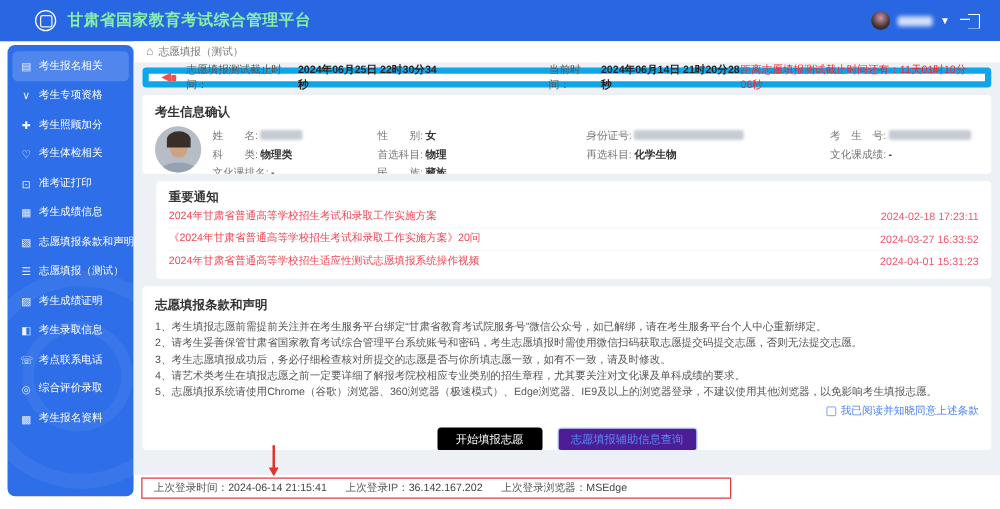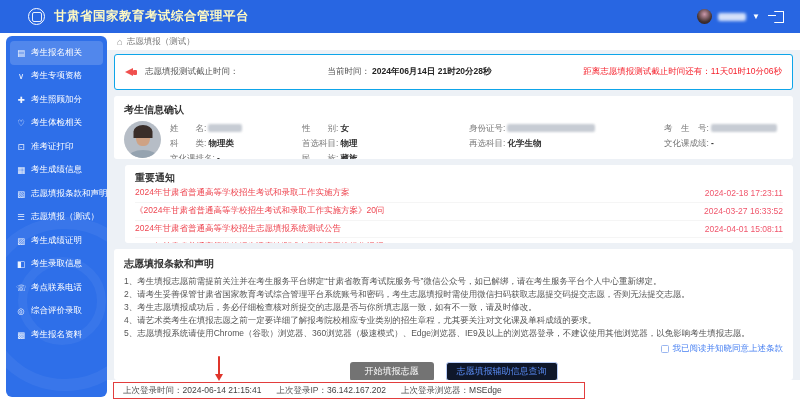--- a/index.html
+++ b/index.html
@@ -4,21 +4,21 @@
 <style>
   html,body{margin:0;padding:0;}
   body{width:800px;height:407px;font-family:"Liberation Sans","DejaVu Sans",sans-serif;background:#fff;position:relative;overflow:hidden;}
   .page{position:absolute;inset:0;}
 
   
   .header{position:absolute;top:0;left:0;right:0;height:33px;background:#2866e2;display:flex;align-items:center;justify-content:space-between;padding:0 16px 0 28px;box-sizing:border-box;}
   .h-left{display:flex;align-items:center;gap:9px;}
   .logo{width:17px;height:17px;border:1.5px solid #fff;border-radius:50%;box-sizing:border-box;position:relative;flex:none;}
   .logo::before{content:"";position:absolute;left:3px;top:3px;width:8px;height:8px;border:1px solid rgba(255,255,255,.9);border-radius:2px;}
-  .h-title{color:#fef9c3;font-size:12.5px;font-weight:bold;letter-spacing:.5px;}
+  .h-title{color:#86efac;font-size:12.5px;font-weight:bold;letter-spacing:.5px;}
   .h-right{display:flex;align-items:center;gap:6px;}
   .avatar{width:15px;height:15px;border-radius:50%;background:radial-gradient(circle at 50% 35%,#c9a, #433 60%,#211);flex:none;}
   .uname-mask{display:inline-block;width:28px;height:8px;background:rgba(255,255,255,.8);border-radius:2px;filter:blur(1.5px);}
   .caret{color:#fff;font-size:8px;line-height:8px;}
   .logout{width:9px;height:10px;border:1.4px solid #fff;border-left:none;border-radius:1px;position:relative;margin-left:8px;}
   .logout::before{content:"";position:absolute;left:-6px;top:3.5px;width:8px;height:1.4px;background:#fff;}
 
   
   .sidebar{position:absolute;left:6px;top:36px;width:101px;height:361px;background:#2e6fe9;border-radius:6px;padding-top:5px;box-sizing:border-box;overflow:hidden;}
   .s-item{height:23.5px;margin:0 4px;padding:0 6px;border-radius:4px;display:flex;align-items:center;gap:5px;color:#fff;font-size:8.5px;white-space:nowrap;position:relative;z-index:2;}
@@ -27,21 +27,21 @@
   .wm{position:absolute;left:-28px;bottom:6px;width:150px;height:150px;border:12px solid rgba(255,255,255,.055);border-radius:50%;z-index:1;}
   .wm::before{content:"";position:absolute;left:28px;top:28px;width:70px;height:70px;border:9px solid rgba(255,255,255,.05);border-radius:50%;}
 
   
   .main{position:absolute;left:107px;top:33px;right:0;bottom:0;background:#fff;}
   .crumb{height:17px;display:flex;align-items:center;gap:4px;padding-left:10px;font-size:8.5px;color:#777;border-bottom:1px solid #f1f1f1;}
   .crumb .home{font-size:9.5px;color:#888;}
   .body{position:absolute;top:17px;left:0;right:0;height:330px;background:#edf1f6;padding:4px 7px 0;box-sizing:border-box;overflow:hidden;}
 
   
-  .notice-strip{height:36px;border:1px solid #0ea5e9;border-radius:3px;background:#fff;display:flex;align-items:center;padding:0 10px;font-size:8.5px;box-sizing:border-box;}
+  .notice-strip{height:16px;border:5px solid #0ea5e9;border-radius:3px;background:#fff;display:flex;align-items:center;padding:0 10px;font-size:8.5px;box-sizing:border-box;}
   .horn{width:13px;height:12px;position:relative;margin-right:7px;flex:none;}
   .horn::before{content:"";position:absolute;left:0;top:2px;border-top:4px solid transparent;border-bottom:4px solid transparent;border-right:8px solid #f0504e;}
   .horn::after{content:"";position:absolute;left:8px;top:3.5px;width:3.5px;height:5px;background:#f0504e;border-radius:1px;}
   .lbl{color:#555;}
   .notice-strip b{color:#222;margin-left:2px;}
   .cur{margin-left:89px;}
   .countdown{margin-left:auto;color:#f5222d;}
 
   
   .card{background:#fff;border-radius:3px;margin-top:6px;padding:7px 10px 0;box-sizing:border-box;overflow:hidden;}
@@ -70,22 +70,22 @@
   .n-date{color:#f0566c;}
 
   
   .card.terms{height:131px;padding-top:8px;}
   .t-lines{margin-top:4px;}
   .t-lines p{margin:0;font-size:8.5px;color:#555;line-height:13px;white-space:nowrap;}
   .agree{margin-top:3px;display:flex;align-items:center;justify-content:flex-end;gap:4px;font-size:8.5px;color:#4a82f2;}
   .cb{width:8px;height:8px;border:1px solid #9ab6f0;border-radius:1.5px;background:#fff;box-sizing:border-box;flex:none;cursor:pointer;}
   .btns{margin-top:7px;display:flex;justify-content:center;gap:12px;}
   .btn{font-family:inherit;font-size:9px;border-radius:3px;cursor:pointer;line-height:1;}
-  .btn.primary{background:#737373;color:#fff;border:none;padding:5px 15px;}
-  .btn.ghost{background:#0f172a;color:#5a8cf5;border:1px solid #b9cdf7;padding:4px 10px;}
+  .btn.primary{background:#000000;color:#fff;border:none;padding:5px 15px;}
+  .btn.ghost{background:#4c1d95;color:#5a8cf5;border:1px solid #b9cdf7;padding:4px 10px;}
 
   
   .arrow{position:absolute;left:215px;top:356px;width:9px;height:26px;z-index:5;}
   .a-line{position:absolute;left:3px;top:0;width:2.4px;height:19px;background:#df352b;border-radius:1px;}
   .a-head{position:absolute;left:0;top:18px;width:0;height:0;border-left:4.4px solid transparent;border-right:4.4px solid transparent;border-top:7px solid #df352b;}
   .login-bar{position:absolute;left:113px;top:382px;width:472px;height:17px;background:#fff;border:1.2px solid #e23d3d;box-sizing:border-box;display:flex;align-items:center;gap:15px;padding:0 9px;font-size:8.5px;color:#555;white-space:nowrap;z-index:4;}
   .login-bar .v{color:#444;}
 </style>
 </head>
 <body>
@@ -165,20 +165,21 @@
     <div class="crumb">
       <span class="home">⌂</span>
       <span>志愿填报（测试）</span>
     </div>
 
     <div class="body">
 
       <div class="notice-strip">
         <span class="horn"></span>
         <span class="lbl">志愿填报测试截止时间：</span>
+        <b>2024年06月25日 22时30分34秒</b>
         <span class="lbl cur">当前时间：</span>
         <b>2024年06月14日 21时20分28秒</b>
         <span class="countdown">距离志愿填报测试截止时间还有：11天01时10分06秒</span>
       </div>
 
       <div class="card candidate">
         <div class="c-title">考生信息确认</div>
         <div class="c-flex">
           <div class="photo">
               <span class="hair"></span>
@@ -204,24 +205,20 @@
         <div class="c-title">重要通知</div>
         <div class="n-row">
             <a class="n-link">2024年甘肃省普通高等学校招生考试和录取工作实施方案</a>
             <span class="n-date">2024-02-18 17:23:11</span>
           </div>
         <div class="n-row">
             <a class="n-link">《2024年甘肃省普通高等学校招生考试和录取工作实施方案》20问</a>
             <span class="n-date">2024-03-27 16:33:52</span>
           </div>
         <div class="n-row">
-            <a class="n-link">2024年甘肃省普通高等学校招生志愿填报系统测试公告</a>
-            <span class="n-date">2024-04-01 15:08:11</span>
-          </div>
-        <div class="n-row">
             <a class="n-link">2024年甘肃省普通高等学校招生适应性测试志愿填报系统操作视频</a>
             <span class="n-date">2024-04-01 15:31:23</span>
           </div>
       </div>
 
       <div class="card terms">
         <div class="c-title">志愿填报条款和声明</div>
         <div class="t-lines">
           <p>1、考生填报志愿前需提前关注并在考生服务平台绑定“甘肃省教育考试院服务号”微信公众号，如已解绑，请在考生服务平台个人中心重新绑定。</p>
           <p>2、请考生妥善保管甘肃省国家教育考试综合管理平台系统账号和密码，考生志愿填报时需使用微信扫码获取志愿提交码提交志愿，否则无法提交志愿。</p>

